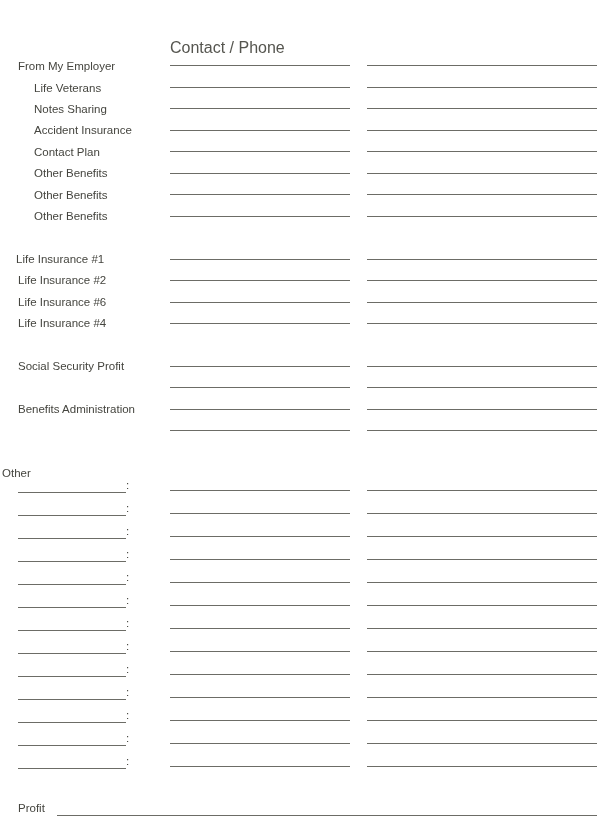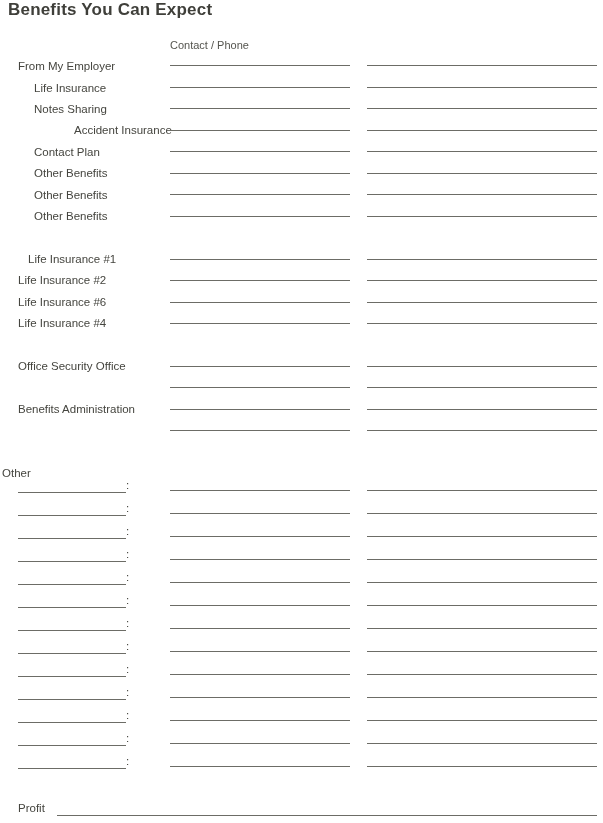--- a/index.html
+++ b/index.html
@@ -24,21 +24,21 @@
     position: absolute;
     left: 8px;
     top: 0px;
     font-size: 17px;
     font-weight: bold;
     color: #3f3f3a;
     letter-spacing: 0.2px;
   }
   .col-head {
     position: absolute;
-    font-size: 11px;
+    font-size: 16px;
     color: #55554f;
     white-space: nowrap;
   }
   .col-head.c1 { left: 170px; top: 39px; }
   .col-head.c2 { left: 367px; top: 39px; }
 
   .row-label {
     position: absolute;
     font-size: 11.5px;
     color: #45453f;
@@ -81,38 +81,37 @@
     width: 540px;
     height: 0;
     border-bottom: 1px solid #6c6c66;
   }
 </style>
 </head>
 <body>
 
 <div class="page">
 
-  <div class="title">Benefits You Can Expect</div>
 
   <div class="col-head c1">Contact / Phone</div>
 
   <div id="rows-container">
       <div class="row-label" style="left: 18px; top: 60px; text-align: right;">From My Employer</div>
-      <div class="row-label indent" style="left: 34px; top: 82px;">Life Insurance</div>
+      <div class="row-label indent" style="left: 34px; top: 82px;">Life Veterans</div>
       <div class="row-label indent" style="left: 34px; top: 103px;">Notes Sharing</div>
-      <div class="row-label indent" style="left: 34px; top: 124px; margin-left: 40px;">Accident Insurance</div>
+      <div class="row-label indent" style="left: 34px; top: 124px;">Accident Insurance</div>
       <div class="row-label indent" style="left: 34px; top: 146px;">Contact Plan</div>
       <div class="row-label indent" style="left: 34px; top: 167px;">Other Benefits</div>
       <div class="row-label indent" style="left: 34px; top: 189px;">Other Benefits</div>
       <div class="row-label indent" style="left: 34px; top: 210px;">Other Benefits</div>
-      <div class="row-label" style="left: 28px; top: 253px;">Life Insurance #1</div>
+      <div class="row-label" style="left: 16px; top: 253px;">Life Insurance #1</div>
       <div class="row-label" style="left: 18px; top: 274px;">Life Insurance #2</div>
       <div class="row-label" style="left: 18px; top: 296px;">Life Insurance #6</div>
       <div class="row-label" style="left: 18px; top: 317px;">Life Insurance #4</div>
-      <div class="row-label" style="left: 18px; top: 360px;">Office Security Office</div>
+      <div class="row-label" style="left: 18px; top: 360px;">Social Security Profit</div>
       <div class="row-label" style="left: 18px; top: 403px;">Benefits Administration</div>
       <div class="row-label" style="left: 2px; top: 467px;">Other</div>
     </div>
   <div id="rules-container">
       <div class="rule c1" style="top: 65px;"></div>
       <div class="rule c2" style="top: 65px;"></div>
       <div class="rule c1" style="top: 87px;"></div>
       <div class="rule c2" style="top: 87px;"></div>
       <div class="rule c1" style="top: 108px;"></div>
       <div class="rule c2" style="top: 108px;"></div>

